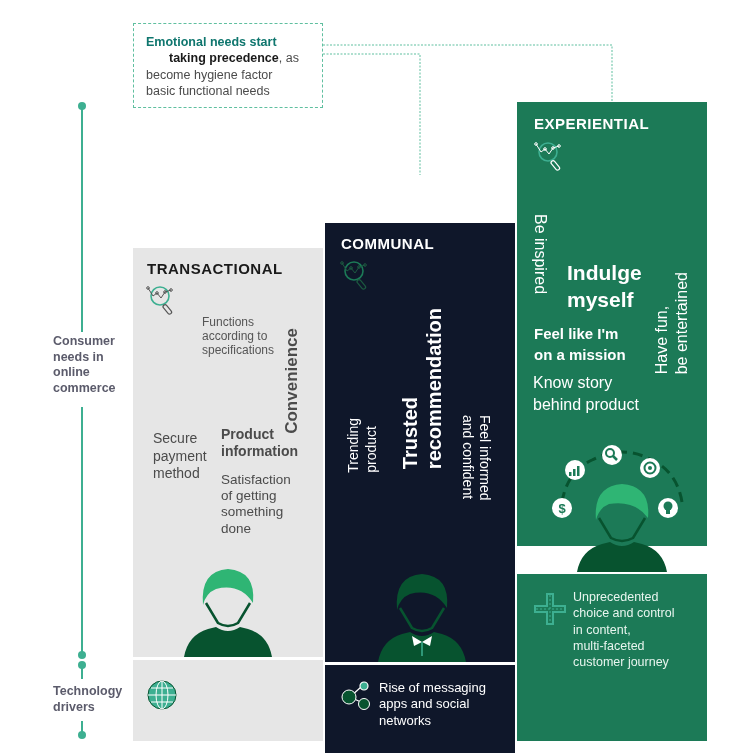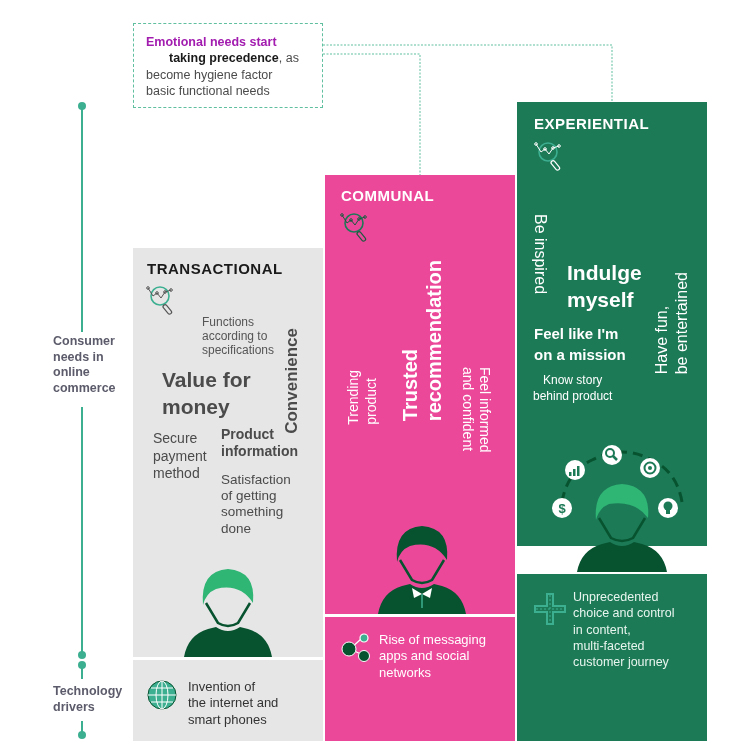--- a/index.html
+++ b/index.html
@@ -1,34 +1,34 @@
 <!DOCTYPE html>
 <html><head>
 <meta charset="utf-8">
 <style>
   html,body{margin:0;padding:0;background:#ffffff;}
   body{width:734px;height:753px;position:relative;overflow:hidden;font-family:"Liberation Sans","DejaVu Sans",sans-serif;}
   .abs{position:absolute;}
   .col{position:absolute;box-sizing:border-box;}
   .t-gray{background:#e6e6e6;}
-  .c-teal{background:#ec4899;}
+  .c-teal{background:#0f172a;margin-top:48px;}
   .e-green{background:#1c7a57;}
   .col-title{position:absolute;font-weight:bold;font-size:15px;letter-spacing:0.5px;}
   .vt{position:absolute;writing-mode:vertical-rl;transform:rotate(180deg);white-space:pre;line-height:1.05;}
   .vt-down{position:absolute;writing-mode:vertical-rl;white-space:pre;line-height:1.05;}
   .txt{position:absolute;white-space:pre;line-height:1.15;}
   .timeline-line{position:absolute;background:#3daf91;width:2px;}
   .dot{position:absolute;width:8px;height:8px;border-radius:50%;background:#3daf91;}
   .side-label{position:absolute;font-weight:bold;font-size:12.5px;color:#5b5b6b;line-height:1.25;white-space:pre;}
 </style>
 </head>
 <body>
 
 <div class="abs" style="left:133px;top:23px;width:190px;height:85px;box-sizing:border-box;border:1px dashed #5fbf9f;padding:10px 12px;font-size:12.5px;color:#4b4b4b;line-height:1.3;">
-  <div><b style="color:#a21caf;">Emotional needs start</b></div>
+  <div><b style="color:#0f766e;">Emotional needs start</b></div>
   <div><b style="color:#1a1a1a;margin-left:23px;">taking precedence</b><span>, as</span></div>
   <div>become hygiene factor</div>
   <div>basic functional needs</div>
 </div>
 
 <svg class="abs" style="left:0;top:0;" width="734" height="753">
   <path d="M323 54 H420 V175" fill="none" stroke="#5fbf9f" stroke-width="1" stroke-dasharray="2,1.5"></path>
   <path d="M323 45 H612 V102" fill="none" stroke="#5fbf9f" stroke-width="1" stroke-dasharray="2,1.5"></path>
 </svg>
 
@@ -55,22 +55,20 @@
     <circle cx="3" cy="6" r="1.3" fill="none" stroke="#555"></circle>
       <circle cx="12" cy="11" r="1.3" fill="none" stroke="#555"></circle>
       <circle cx="20" cy="10" r="1.3" fill="none" stroke="#555"></circle>
       <circle cx="26" cy="8" r="1.3" fill="none" stroke="#555"></circle>
     <rect x="20" y="22" width="4" height="11" rx="2" transform="rotate(-40 22 27)" fill="none" stroke="#555" stroke-width="1.2"></rect>
   </svg>
   <div class="txt" style="left:69px;top:68px;font-size:12px;color:#555;">Functions
 according to
 specifications</div>
   <div class="vt" style="left:150px;top:80px;font-size:17px;font-weight:bold;color:#4b4b4b;">Convenience</div>
-  <div class="txt" style="left:29px;top:118px;font-size:21px;font-weight:bold;color:#4b4b4b;line-height:1.3;">Value for
-money</div>
   <div class="txt" style="left:20px;top:182px;font-size:14px;color:#4b4b4b;line-height:1.25;">Secure
 payment
 method</div>
   <div class="txt" style="left:88px;top:224px;font-size:13.5px;color:#4b4b4b;line-height:1.2;">Satisfaction
 of getting
 something
 done</div>
   <div class="txt" style="left:88px;top:178px;font-size:14px;font-weight:bold;color:#4b4b4b;line-height:1.2;">Product
 information</div>
 
@@ -82,23 +80,20 @@
 </div>
 <div class="col t-gray" style="left:133px;top:660px;width:190px;height:81px;">
   <svg class="abs" style="left:14px;top:20px;" width="30" height="30" viewBox="0 0 30 30">
     <circle cx="15" cy="15" r="14" fill="#3daf91" stroke="#07532f" stroke-width="1"></circle>
     <ellipse cx="15" cy="15" rx="6" ry="14" fill="none" stroke="#fff" stroke-width="1"></ellipse>
     <line x1="15" y1="1" x2="15" y2="29" stroke="#fff" stroke-width="1"></line>
     <line x1="1" y1="15" x2="29" y2="15" stroke="#fff" stroke-width="1"></line>
     <line x1="4" y1="8" x2="26" y2="8" stroke="#fff" stroke-width="1"></line>
     <line x1="4" y1="22" x2="26" y2="22" stroke="#fff" stroke-width="1"></line>
   </svg>
-  <div class="txt" style="left:55px;top:19px;font-size:13px;color:#333;line-height:1.25;">Invention of
-the internet and
-smart phones</div>
 </div>
 
 <div class="col c-teal" style="left:325px;top:175px;width:190px;height:439px;">
   <div class="col-title" style="left:16px;top:12px;color:#ffffff;">COMMUNAL</div>
   <svg class="abs" style="left:14px;top:34px;" width="34" height="36" viewBox="0 0 34 36">
     <circle cx="15" cy="14" r="9" fill="none" stroke="#1c7a57" stroke-width="1.6"></circle>
     <polyline points="3,6 8,14 12,11 16,16 20,10 26,8" fill="none" stroke="#1c5a40" stroke-width="1"></polyline>
     <circle cx="3" cy="6" r="1.3" fill="none" stroke="#1c5a40"></circle>
       <circle cx="12" cy="11" r="1.3" fill="none" stroke="#1c5a40"></circle>
       <circle cx="20" cy="10" r="1.3" fill="none" stroke="#1c5a40"></circle>
@@ -144,21 +139,21 @@
       <circle cx="26" cy="8" r="1.3" fill="none" stroke="#fff"></circle>
     <rect x="20" y="22" width="4" height="11" rx="2" transform="rotate(-40 22 27)" fill="none" stroke="#fff" stroke-width="1.2"></rect>
   </svg>
   <div class="vt-down" style="left:14px;top:112px;font-size:16px;color:#ffffff;">Be inspired</div>
   <div class="txt" style="left:50px;top:157px;font-size:21px;font-weight:bold;color:#ffffff;line-height:1.3;">Indulge
 myself</div>
   <div class="txt" style="left:17px;top:221px;font-size:15px;font-weight:bold;color:#ffffff;line-height:1.4;">Feel like I'm
 on a mission</div>
   <div class="vt" style="left:135px;top:170px;font-size:16px;color:#ffffff;line-height:1.25;">Have fun,
 be entertained</div>
-  <div class="txt" style="left:16px;top:270px;font-size:12px;color:#ffffff;line-height:1.35;text-align:center;">Know story
+  <div class="txt" style="left:16px;top:270px;font-size:16px;color:#ffffff;line-height:1.35;">Know story
 behind product</div>
 
   <svg class="abs" style="left:30px;top:340px;" width="150" height="130" viewBox="0 0 150 130">
     <path d="M15 60 Q20 30 45 18 Q75 2 105 18 Q130 30 135 60" fill="none" stroke="#07532f" stroke-width="3" stroke-dasharray="10,6"></path>
     <g>
         <circle cx="15" cy="66" r="10" fill="#fff"></circle>
         <text x="15" y="71" font-size="13" font-weight="bold" text-anchor="middle" fill="#1c7a57" font-family="Liberation Sans, sans-serif">$</text>
       </g>
     <g>
         <circle cx="28" cy="28" r="10" fill="#fff"></circle>

